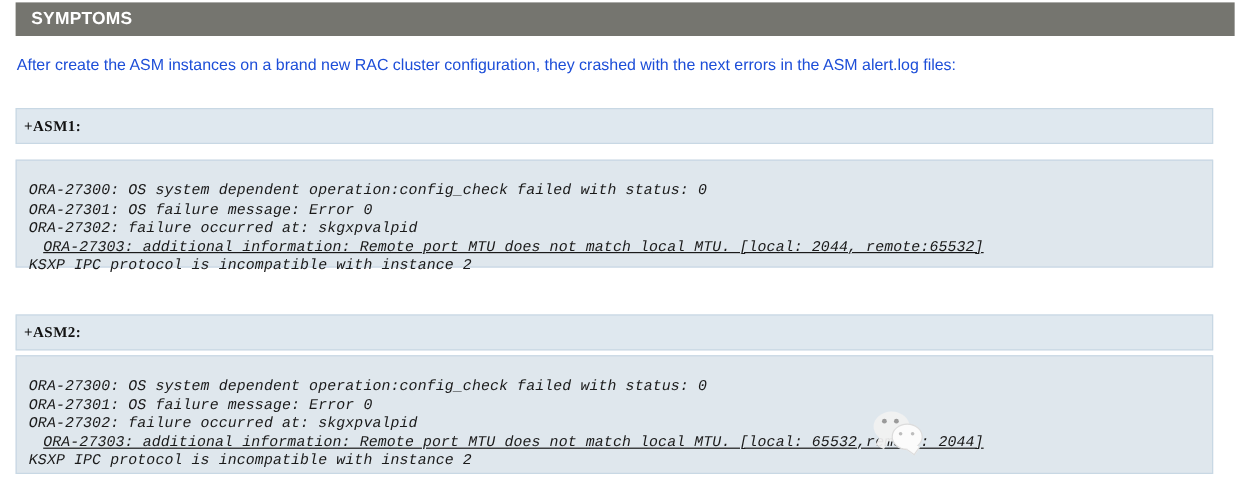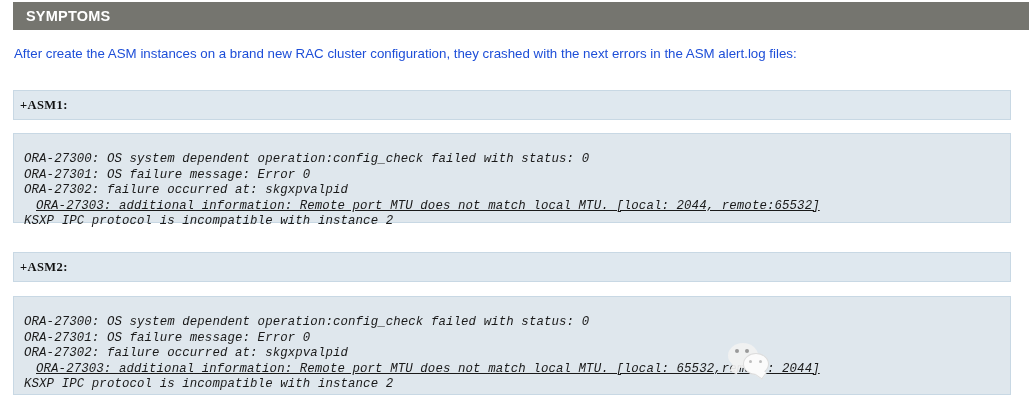--- a/index.html
+++ b/index.html
@@ -99,21 +99,21 @@
   }
   .code-line.underline {
     text-decoration: underline;
     margin-left: 12px;
   }
 
   #code-box-1 { top: 133px; height: 90px; }
   #code-box-2 { top: 296px; height: 99px; }
 
   #inst-label-1 { top: 90px; }
-  #inst-label-2 { top: 252px; }
+  #inst-label-2 { top: 262px; }
 
   
   .watermark {
     position: absolute;
     left: 728px;
     top: 343px;
     display: flex;
     align-items: center;
     gap: 7px;
     pointer-events: none;

